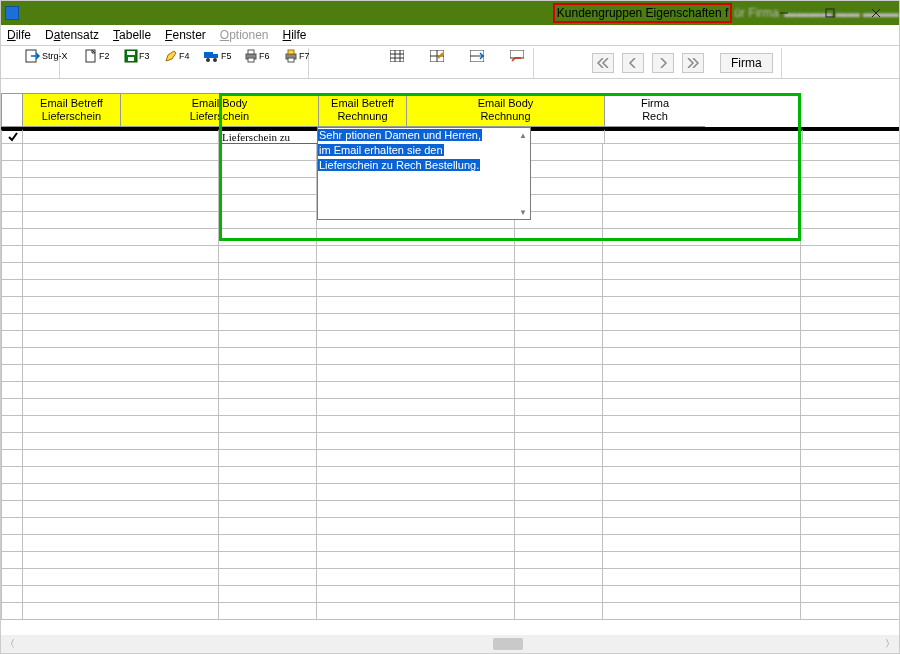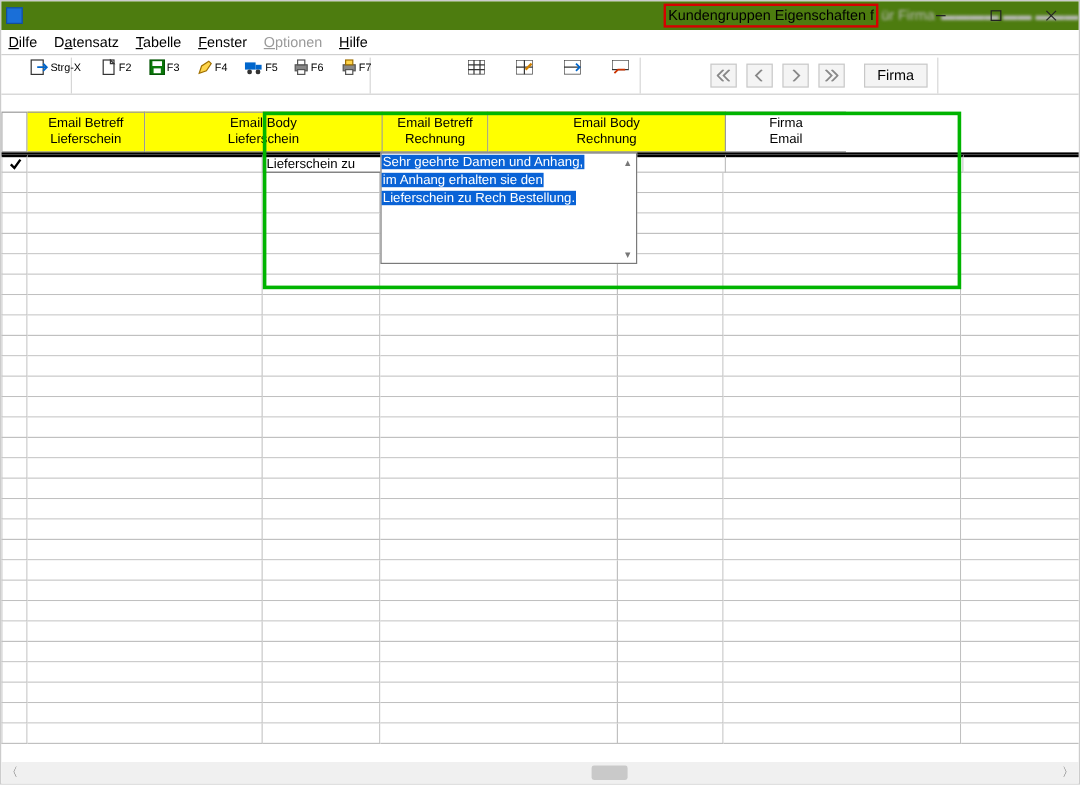--- a/index.html
+++ b/index.html
@@ -261,45 +261,45 @@
         <div class="hdr-cell hdr-hl" style="width:88px;">
           <span>Email Betreff</span>
           <span>Rechnung</span>
         </div>
         <div class="hdr-cell hdr-hl" style="width:198px;">
           <span>Email Body</span>
           <span>Rechnung</span>
         </div>
         <div class="hdr-cell" style="width:100px;border-right:none;">
           <span>Firma</span>
-          <span>Email</span>
+          <span>Rech</span>
         </div>
       </div>
 
       <div style="position:relative;">
         <div class="row thick-top">
           <div class="cell sel checkmark thick-top" style="width:22px;justify-content:center;">
             <svg width="12" height="12">
                 <path d="M2 6 L5 9 L10 2"></path>
               </svg>
           </div>
           <div class="cell thick-top" style="width:196px;"></div>
-          <div class="cell thick-top" style="width:100px;border:1px solid #666;">
+          <div class="cell thick-top" style="width:100px;border:1px solid #666;font-family:Liberation Serif, serif;">
               <span>Lieferschein zu</span>
             </div>
           <div class="cell thick-top" style="width:198px;"></div>
           <div class="cell thick-top" style="width:88px;"></div>
           <div class="cell thick-top" style="width:198px;"></div>
           <div class="cell thick-top" style="width:100px;border-right:none;"></div>
         </div>
 
         <div class="textarea-cell" style="position:absolute;left:316px;top:0;width:214px;">
           <div class="txt">
-            <span class="hlspan">Sehr geehrte Damen und Anhang,</span><br>
-            <span class="hlspan">im Anhang erhalten sie den</span><br>
+            <span class="hlspan">Sehr ptionen Damen und Herren,</span><br>
+            <span class="hlspan">im Email erhalten sie den</span><br>
             <span class="hlspan">Lieferschein zu Rech Bestellung.</span>
           </div>
           <div class="scroll-up">▴</div>
           <div class="scroll-dn">▾</div>
         </div>
       </div>
 
       <div id="empty-rows">
           <div class="row">
             <div class="cell sel" style="width:22px;"></div>

